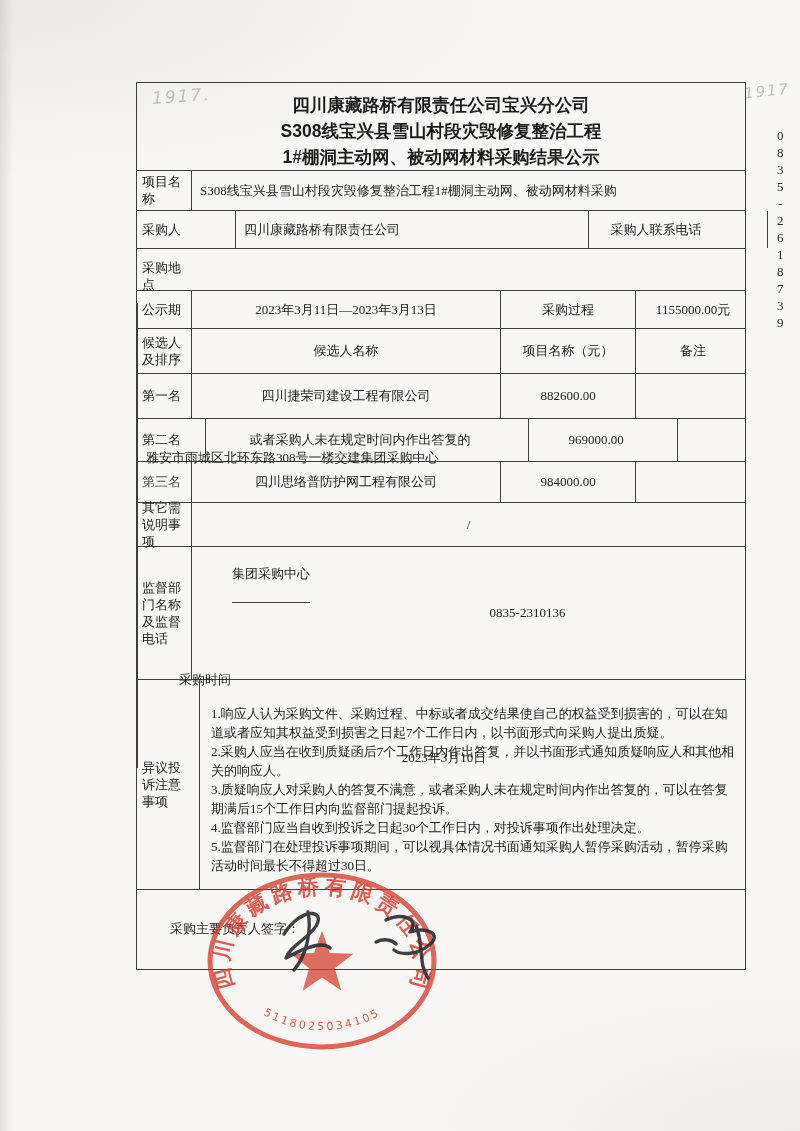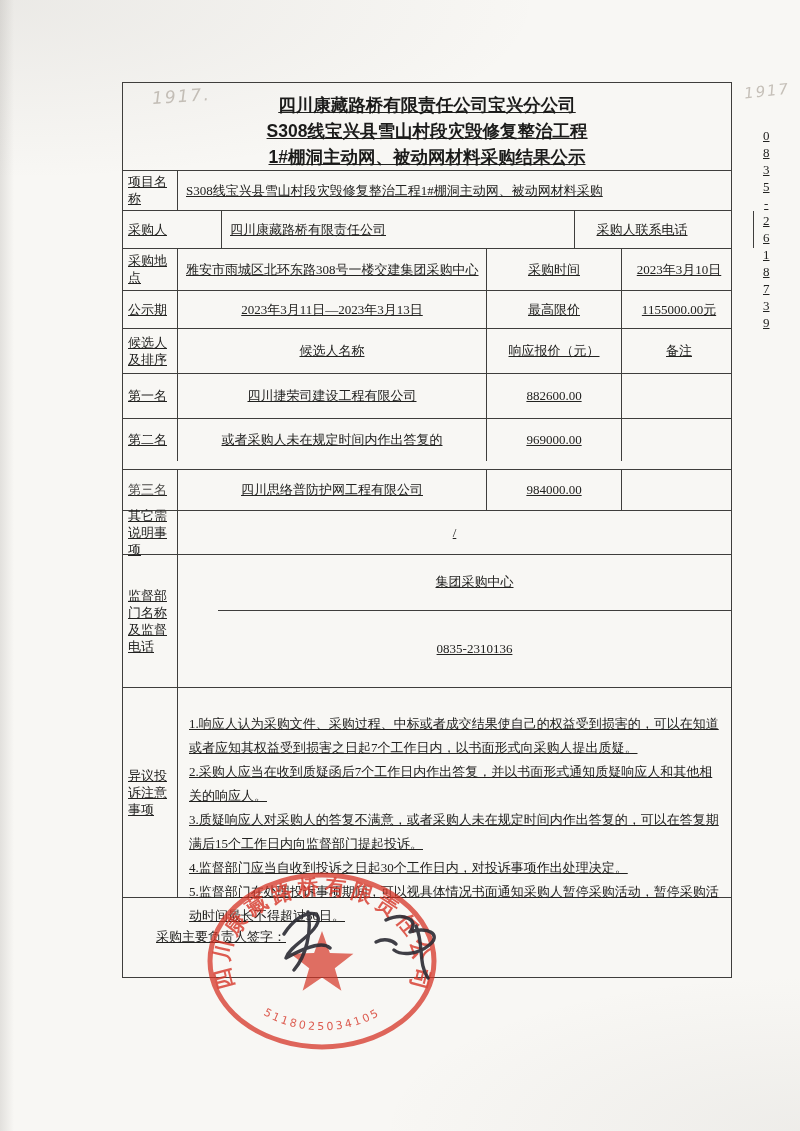--- a/index.html
+++ b/index.html
@@ -27,25 +27,24 @@
     font-family:"DejaVu Sans","Liberation Sans",sans-serif;
     color:rgba(148,138,126,0.5);
     font-size:17px;letter-spacing:2px;font-style:italic;
     transform:rotate(-4deg);
     user-select:none;
   }
   .pencil-left{left:152px;top:86px;}
   .pencil-right{left:744px;top:82px;transform:rotate(-6deg);font-size:15px;}
 
   .doc-table{
-    position:absolute;left:122px;top:82px;width:610px;
+    position:absolute;left:136px;top:82px;width:610px;
     border:1.5px solid var(--line);
     box-sizing:border-box;
     background:transparent;
-    text-decoration:underline;
   }
   .row{display:flex;border-top:1px solid var(--line);box-sizing:border-box;}
   .row:first-child{border-top:none;}
   .cell{
     border-left:1px solid var(--line);
     box-sizing:border-box;
     display:flex;align-items:center;
     font-size:13px;line-height:17px;
     word-break:break-all;
     padding:2px 4px;
@@ -59,39 +58,40 @@
   .val-left{justify-content:flex-start;padding-left:8px;}
   .val-center{justify-content:center;text-align:center;}
 
   .title-cell{
     flex:1;display:block;text-align:center;
     font-family:"Liberation Sans","DejaVu Sans",sans-serif;
     font-weight:bold;font-size:17.5px;line-height:26px;
     padding-top:9px;color:#1b1b1a;
   }
 
-  .sup-wrap{flex:1;display:flex;flex-direction:column;border-left:1px solid var(--line);box-sizing:border-box;padding-left:40px;}
+  .sup-wrap{flex:1;display:flex;flex-direction:row;border-left:1px solid var(--line);box-sizing:border-box;padding-left:40px;}
   .sup-top{height:56px;border-bottom:1px solid var(--line);display:flex;align-items:center;justify-content:center;font-size:13px;box-sizing:border-box;}
   .sup-bottom{flex:1;display:flex;align-items:center;justify-content:center;font-size:13px;}
 
   .objection-text{
     flex:1;display:block;
     border-left:1px solid var(--line);box-sizing:border-box;
-    font-size:13px;line-height:24px;
+    font-size:13px;line-height:19px;
     padding:24px 6px 8px 11px;
+    margin-left:8px;
   }
   .objection-text div{margin:0;}
 
   .sig-cell{flex:1;display:flex;align-items:center;padding-left:33px;font-size:13px;}
 
   .stamp-svg{position:absolute;left:202px;top:866px;width:240px;height:190px;opacity:0.88;}
   .sign-svg{position:absolute;left:268px;top:898px;width:225px;height:92px;}
 
-  .h88{height:86.5px;} .h40{height:40px;} .h38{height:38px;gap:44px;} .h42{height:42px;}
-  .h55{height:38px;} .h45{height:45px;} .h43{height:43px;} .h35{height:41px;margin-top:8px;}
+  .h88{height:86.5px;} .h40{height:40px;} .h38{height:38px;gap:44px;} .h42{height:42px;flex-direction:column;}
+  .h55{height:38px;} .h45{height:45px;} .h43{height:43px;gap:14px;} .h35{height:41px;}
   .h44{height:44px;} .h133{height:133px;} .h210{height:210px;} .h80{height:80px;}
 </style>
 </head>
 <body>
 
 <div class="page">
 
   <span class="pencil pencil-left">1917.</span>
   <span class="pencil pencil-right">1917</span>
 
@@ -120,28 +120,28 @@
     <div class="row h42">
       <div class="cell c1">采购地点</div>
       <div class="cell c2 val-left">雅安市雨城区北环东路308号一楼交建集团采购中心</div>
       <div class="cell c3">采购时间</div>
       <div class="cell c4">2023年3月10日</div>
     </div>
 
     <div class="row h55">
       <div class="cell c1">公示期</div>
       <div class="cell c2 val-center">2023年3月11日—2023年3月13日</div>
-      <div class="cell c3">最高限价</div>
+      <div class="cell c3">采购过程</div>
       <div class="cell c4">1155000.00元</div>
     </div>
 
     <div class="row h45">
       <div class="cell c1">候选人及排序</div>
       <div class="cell c2 val-center">候选人名称</div>
-      <div class="cell c3">响应报价（元）</div>
+      <div class="cell c3">项目名称（元）</div>
       <div class="cell c4">备注</div>
     </div>
 
     <div class="row h45">
       <div class="cell c1">第一名</div>
       <div class="cell c2 val-center">四川捷荣司建设工程有限公司</div>
       <div class="cell c3">882600.00</div>
       <div class="cell c4"></div>
     </div>
 

